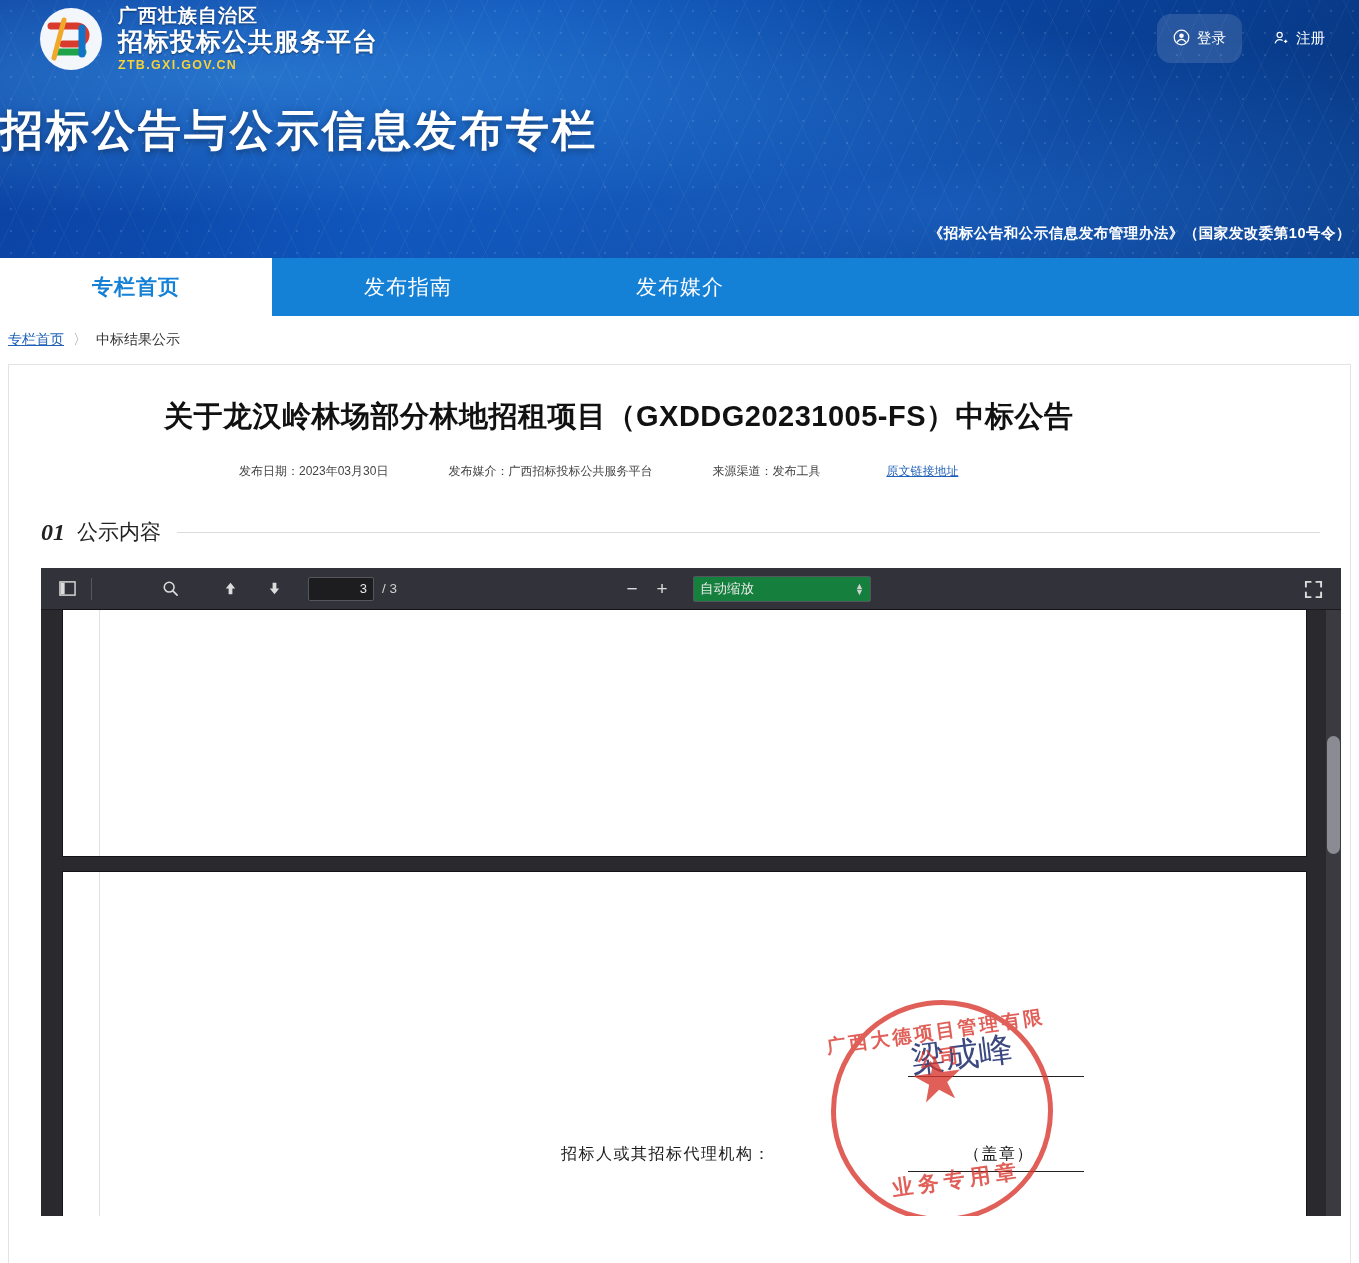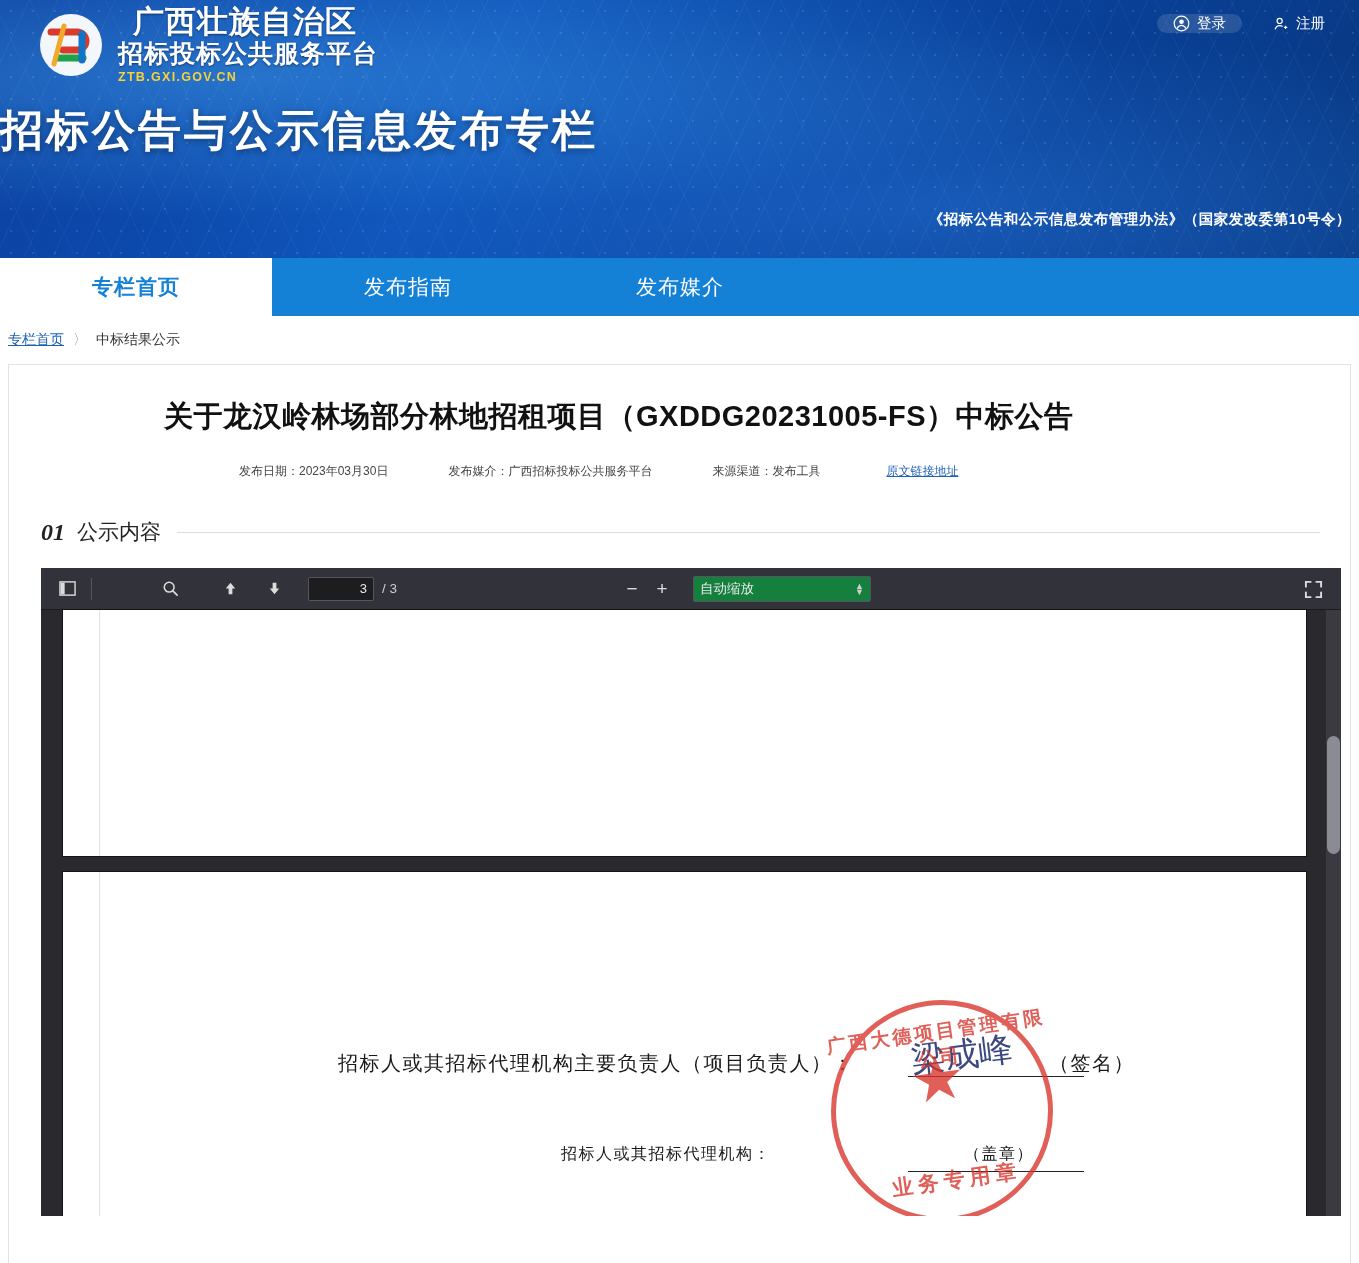--- a/index.html
+++ b/index.html
@@ -43,57 +43,57 @@
   .logo-mark {
     width: 74px; height: 66px; position: relative; flex: none;
   }
   .logo-text { line-height: 1; }
   .logo-l1, .logo-l2 {
     font-weight: bold;
     color: #ffffff;
     letter-spacing: 1px;
     text-shadow: 0 1px 2px rgba(0,0,0,0.45);
   }
-  .logo-l1 { font-size: 31px; margin-left: 15px; }
+  .logo-l1 { font-size: 19px; }
   .logo-l2 { font-size: 25px; margin-top: 4px; }
   .logo-l3 {
     margin-top: 5px;
     font-size: 12.5px;
     font-weight: bold;
     color: #f5d13a;
     letter-spacing: 1.3px;
     font-family: "Liberation Sans", sans-serif;
   }
 
   .top-right {
     position: absolute; right: 18px; top: 14px;
     display: flex; align-items: center; gap: 14px;
   }
   .auth-btn {
-    display: flex; align-items: center; gap: 7px;
+    display: flex; align-items: flex-start; gap: 7px;
     color: #ffffff; font-size: 14.5px;
-    padding: 0 16px;
+    padding: 15px 16px;
     border-radius: 14px;
     background: rgba(255,255,255,0.13);
     cursor: pointer;
     white-space: nowrap;
   }
   .auth-btn.plain { background: transparent; }
   .auth-ic { width: 17px; height: 17px; display: block; }
 
   .banner-title {
     position: absolute; left: 0; right: 0; top: 102px;
     font-size: 43px;
     font-weight: bold;
     color: #ffffff;
     letter-spacing: 3px;
     text-shadow: 0 2px 7px rgba(0,0,0,0.4);
   }
   .banner-sub {
-    position: absolute; right: 8px; top: 210px;
+    position: absolute; right: 8px; top: 224px;
     font-size: 14.5px; font-weight: bold;
     color: #ffffff;
     letter-spacing: .5px;
   }
 
   
   .nav {
     width: 1359px; height: 58px;
     background: #1581d6;
     display: flex; align-items: stretch;
@@ -431,25 +431,20 @@
 
     <div class="pdf-body">
 
       <div class="page-sheet page-a">
         <div class="margin-line"></div>
       </div>
 
       <div class="page-sheet page-b">
         <div class="margin-line"></div>
 
-        <div class="pg-line pg-l1">
-          <span>招标人或其招标代理机构主要负责人（项目负责人）：</span>
-          <span style="display:inline-block;width:182px"></span>
-          <span>（签名）</span>
-        </div>
         <div class="sig-underline u1"></div>
 
         <div class="pg-line pg-l2">
           <span>招标人或其招标代理机构：</span>
           <span style="display:inline-block;width:182px"></span>
           <span>（盖章）</span>
         </div>
         <div class="sig-underline u2"></div>
 
         <div class="signature">梁成峰</div>

